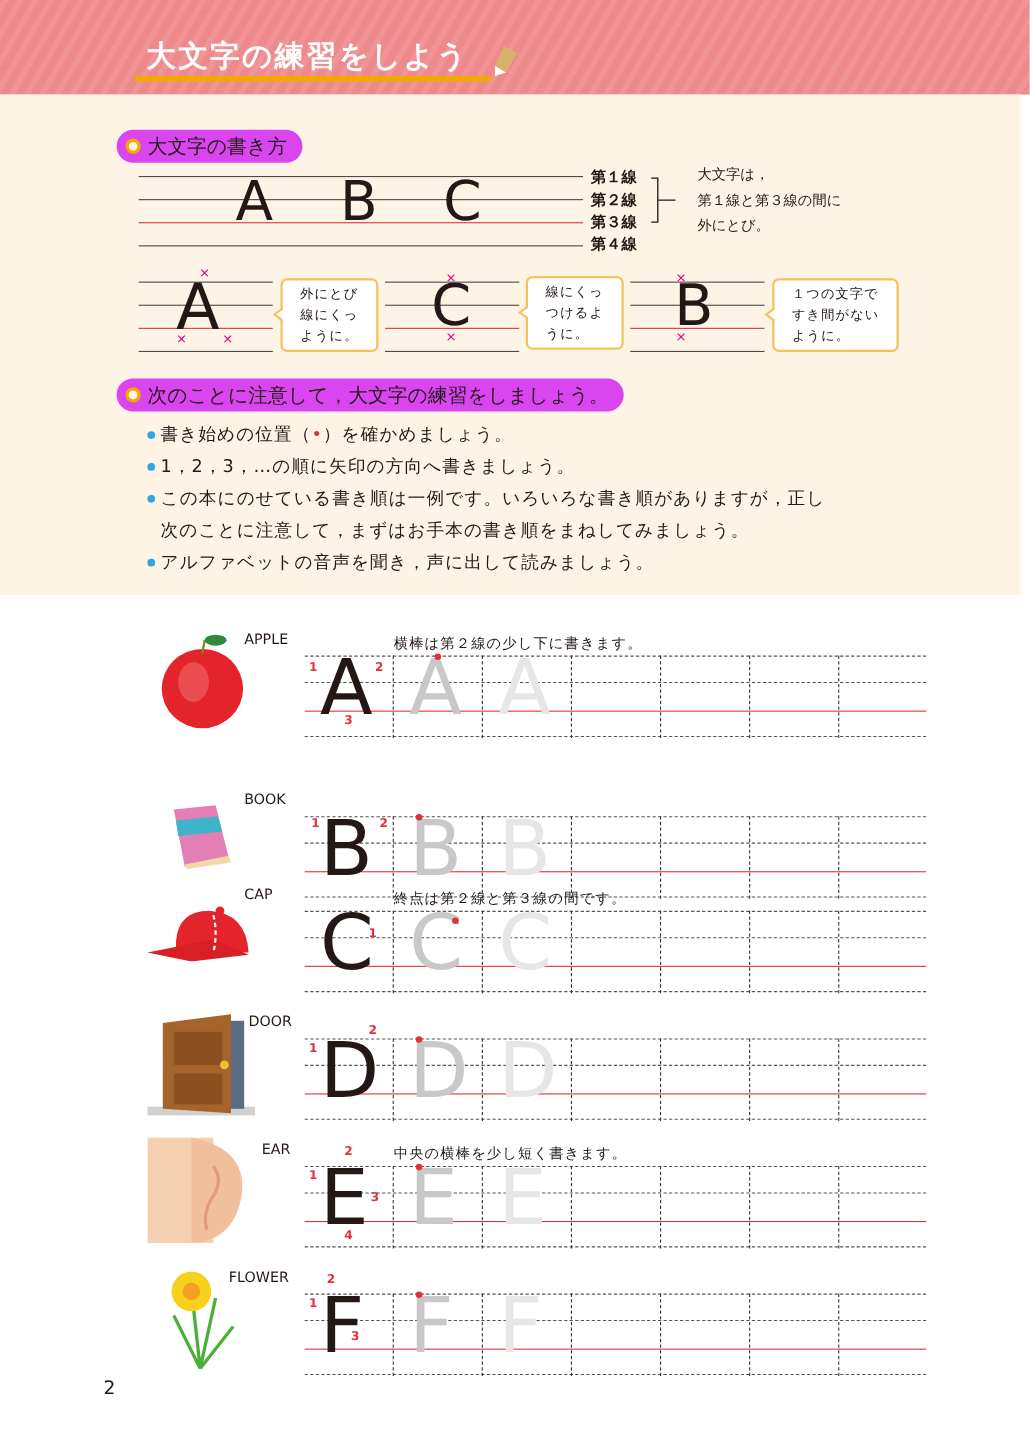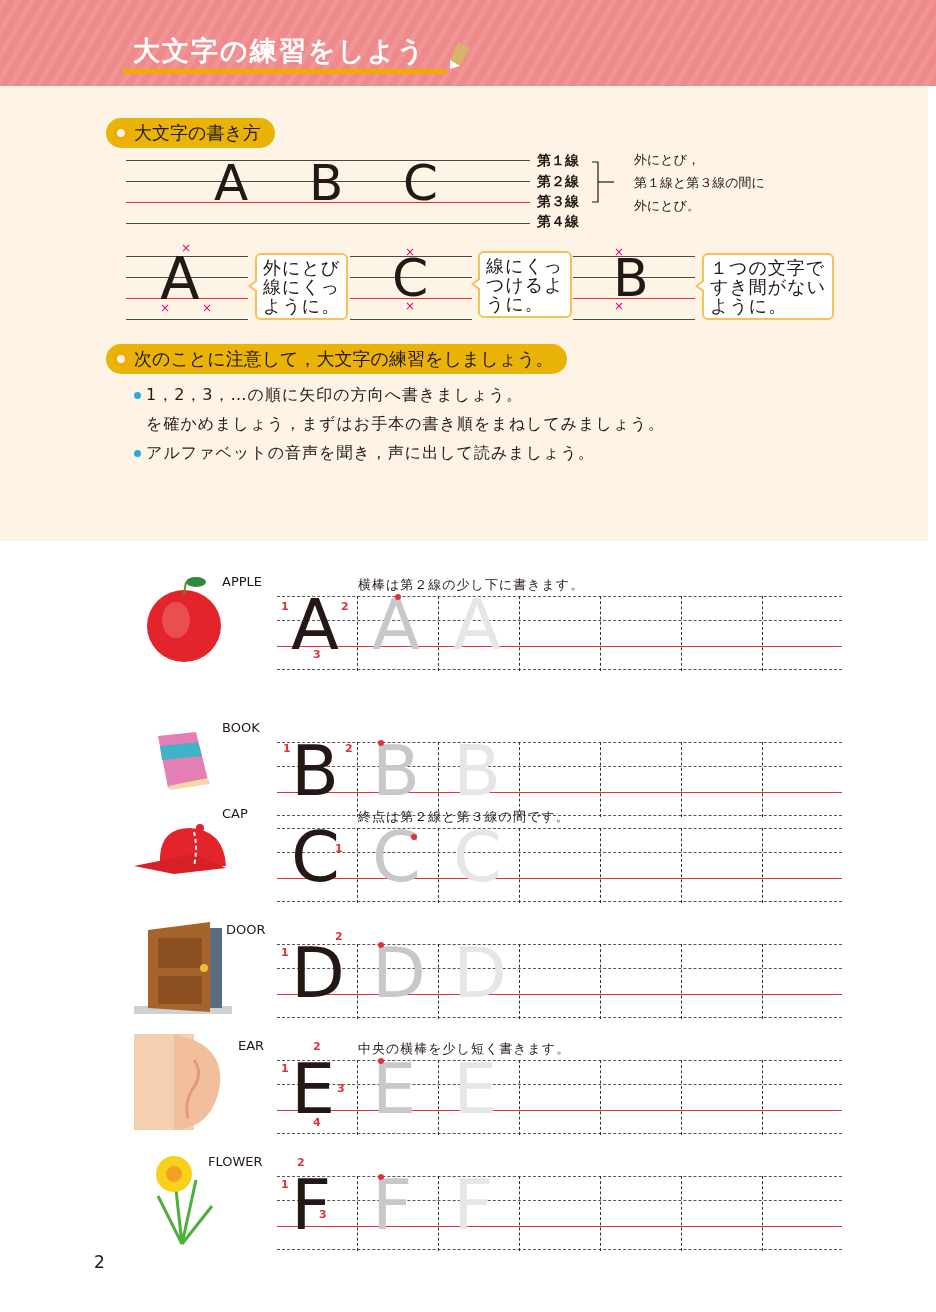--- a/index.html
+++ b/index.html
@@ -3,30 +3,30 @@
 <meta charset="utf-8">
 <style>
   * { box-sizing: border-box; margin: 0; padding: 0; }
   body { width: 936px; height: 1312px; background: #ffffff; font-family: "DejaVu Sans", sans-serif; color: #231815; position: relative; overflow: hidden; }
   .header { position: absolute; left: 0; top: 0; width: 936px; height: 86px;
     background: repeating-linear-gradient(-60deg, #ef8a8c 0px, #ef8a8c 7px, #f19496 7px, #f19496 12px); }
   .header-title { position: absolute; left: 133px; top: 33px; font-size: 27px; color: #fff; letter-spacing: 2px; font-weight: bold; }
   .header-underline { position: absolute; left: 122px; top: 69px; width: 325px; height: 5px; background: #f2a900; border-radius: 2px; }
   .pencil { position: absolute; left: 448px; top: 40px; }
   .intro { position: absolute; left: 0; top: 86px; width: 928px; height: 455px; background: #fdf4e6; }
-  .pill { position: absolute; height: 30px; background: #eab308; border-radius: 15px; padding: 0 14px 0 8px; display: flex; align-items: center; font-size: 18px; color: #231815; }
+  .pill { position: absolute; height: 30px; background: #d946ef; border-radius: 15px; padding: 0 14px 0 8px; display: flex; align-items: center; font-size: 18px; color: #231815; }
   .pill .ring { width: 14px; height: 14px; border-radius: 50%; border: 3.5px solid #f2a900; background: #fdf4e6; margin-right: 6px; }
   .guide { position: absolute; }
   .gl { position: absolute; left: 0; right: 0; height: 0; border-top: 1px dashed #4a4a4a; }
   .gl.red { border-top: 1.5px solid #e0323c; }
   .gl.solid { border-top: 1px solid #4a4a4a; }
   .bigletter { position: absolute; font-family: "DejaVu Sans", sans-serif; font-weight: normal; color: #231815; line-height: 1; }
   .line-label { position: absolute; font-size: 14px; font-weight: bold; color: #231815; }
   .note { position: absolute; font-size: 13px; line-height: 23px; color: #231815; }
-  .bubble { position: absolute; border: 2px solid #f5c15a; background: #fff; border-radius: 6px; padding: 3px 6px; font-size: 18px; line-height: 19px; letter-spacing: 1px; }
+  .bubble { position: absolute; border: 2px solid #f5c15a; background: #fff; border-radius: 6px; padding: 3px 16px; font-size: 12px; line-height: 19px; letter-spacing: 1px; }
   .bubble::before { content: ""; position: absolute; left: -9px; top: 24px; border-width: 7px 9px 7px 0; border-style: solid; border-color: transparent #f5c15a transparent transparent; }
   .bubble::after { content: ""; position: absolute; left: -6px; top: 26px; border-width: 5px 7px 5px 0; border-style: solid; border-color: transparent #fff transparent transparent; }
   .xmark { position: absolute; color: #e4007f; font-size: 12px; line-height: 1; }
   .bullets { position: absolute; left: 134px; top: 380px; font-size: 16px; line-height: 29px; letter-spacing: 1px; }
   .bullets .b { position: relative; padding-left: 12px; }
   .bullets .b::before { content: ""; position: absolute; left: 0; top: 12px; width: 7px; height: 7px; border-radius: 50%; background: #2ea7e0; }
   .bullets .cont { padding-left: 12px; }
   .reddot { color: #e0323c; }
   .row { position: absolute; left: 130px; width: 720px; height: 110px; }
   .word { position: absolute; left: 92px; font-size: 13px; color: #231815; }
@@ -71,21 +71,21 @@
   </div>
   <div class="line-label" style="left:537px; top:66px;">第１線</div>
   <div class="line-label" style="left:537px; top:87px;">第２線</div>
   <div class="line-label" style="left:537px; top:107px;">第３線</div>
   <div class="line-label" style="left:537px; top:127px;">第４線</div>
   <svg style="position:absolute; left:590px; top:74px;" width="26" height="44">
     <polyline points="2,2 8,2 8,42 2,42" fill="none" stroke="#231815" stroke-width="1.2"></polyline>
     <line x1="8" y1="22" x2="24" y2="22" stroke="#231815" stroke-width="1.2"></line>
   </svg>
   <div class="note" style="left:634px; top:62px;">
-    <div>外にとび，</div>
+    <div>大文字は，</div>
     <div>第１線と第３線の間に</div>
     <div>外にとび。</div>
   </div>
 
   <div class="guide" style="left:126px; top:170px; width:122px; height:64px;">
     <div class="gl solid" style="top:0;"></div>
       <div class="gl solid" style="top:21px;"></div>
     <div class="gl red" style="top:42px;"></div>
       <div class="gl solid" style="top:63px;"></div>
     <span class="bigletter" style="left:34px; top:-6px; font-size:58px;">A</span>
@@ -129,22 +129,24 @@
       <div>ように。</div>
   </div>
 
   <div class="pill" style="left:106px; top:258px;">
     <span class="ring"></span>
     <span>次のことに注意して，大文字の練習をしましょう。</span>
   </div>
 </div>
 
 <div class="bullets">
+  <div class="b"><span>書き始めの位置（</span><span class="reddot">•</span><span>）を確かめましょう。</span></div>
   <div class="b">1，2，3，…の順に矢印の方向へ書きましょう。</div>
-  <div class="cont">を確かめましょう，まずはお手本の書き順をまねしてみましょう。</div>
+  <div class="b">この本にのせている書き順は一例です。いろいろな書き順がありますが，正し</div>
+  <div class="cont">次のことに注意して，まずはお手本の書き順をまねしてみましょう。</div>
   <div class="b">アルファベットの音声を聞き，声に出して読みましょう。</div>
 </div>
 
 <div class="row" style="top:570px;">
   <svg class="pic" style="top:2px; left:14px;" width="80" height="92">
     <ellipse cx="40" cy="54" rx="37" ry="36" fill="#e3242b"></ellipse>
       <ellipse cx="32" cy="48" rx="14" ry="18" fill="#f06a6a" opacity="0.6"></ellipse>
     <path d="M40 22 L42 10" stroke="#6b8e23" stroke-width="2"></path>
       <ellipse cx="52" cy="10" rx="10" ry="5" fill="#2e8b3e"></ellipse>
   </svg>

